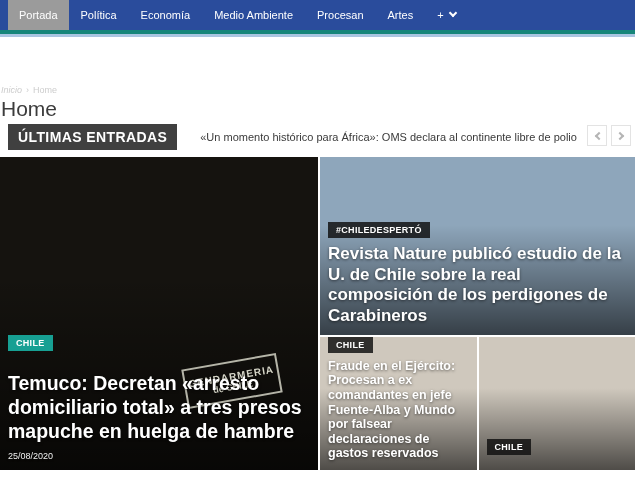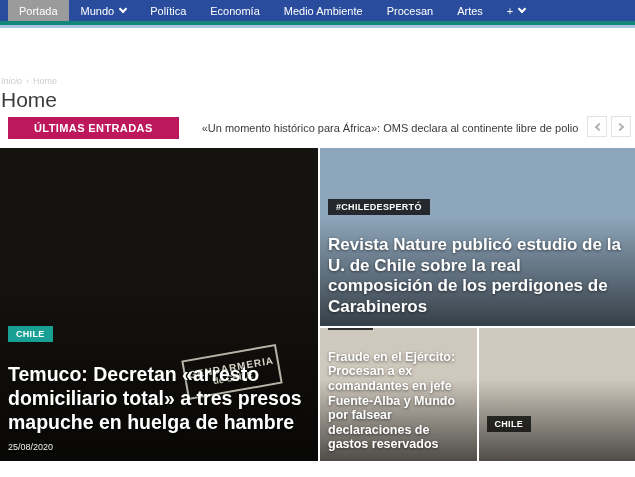--- a/index.html
+++ b/index.html
@@ -1,39 +1,39 @@
 <!DOCTYPE html>
 <html><head>
 <meta charset="utf-8">
 <style>
   * { margin:0; padding:0; box-sizing:border-box; }
   html,body { width:635px; height:477px; background:#fff; overflow:hidden;
               font-family:"Liberation Sans", sans-serif; }
 
   
-  .navbar { height:21px; background:#2a4c9c; display:flex; align-items:stretch; }
+  .navbar { height:30px; background:#2a4c9c; display:flex; align-items:stretch; }
   .nav-item { display:flex; align-items:center; color:#fff; font-size:11px;
               padding:0 12px; text-decoration:none; cursor:pointer; white-space:nowrap; }
   .nav-item.active { background:#9b9b9b; margin-left:8px; padding:0 11px; }
   .chev { width:6px; height:6px; border-right:2px solid #fff; border-bottom:2px solid #fff;
           transform:rotate(45deg); display:inline-block; margin-left:6px; margin-top:-4px; }
   .strip-teal { height:4px; background:#168579; }
   .strip-blue { height:3px; background:#a9c4e0; }
   .header-space { height:48px; background:#fff; }
 
   
   .breadcrumb { font-size:9px; color:#cdcdcd; margin:0 0 2px 1px; }
   .breadcrumb a { color:#cdcdcd; text-decoration:none;font-style:italic; }
   .breadcrumb .sep { margin:0 4px; }
   .page-title { font-size:21px; color:#3c3c3c; font-weight:400; margin:0 0 5px 1px; }
 
   
   .ticker { position:relative; display:flex; align-items:center; height:22px; margin:2px 0 9px 8px; }
-  .badge-blue { background:#be185d; color:#fff; font-size:11px; font-weight:bold;
-                letter-spacing:.4px; padding:5px 26px; flex:0 0 auto; }
+  .badge-blue { background:#404040; color:#fff; font-size:14px; font-weight:bold;
+                letter-spacing:.4px; padding:5px 10px; flex:0 0 auto; }
   .ticker-text { font-size:11px; color:#3a3a3a; margin-left:23px; text-decoration:none; }
   .ticker-nav { position:absolute; right:4px; top:-1px; display:flex; gap:4px; }
   .ticker-btn { width:20px; height:21px; background:#fff; border:1px solid #e3e3e3;
                 display:flex; align-items:center; justify-content:center; cursor:pointer; }
   .chev-g { width:6px; height:6px; border-right:2px solid #b5b5b5; border-bottom:2px solid #b5b5b5;
             display:inline-block; }
   .chev-l { transform:rotate(135deg); margin-left:3px; }
   .chev-r { transform:rotate(-45deg); margin-right:3px; }
 
   
@@ -46,21 +46,21 @@
   .card-sm { flex:1; background:#cfc8bd; }
 
   .photo, .photo div { position:absolute; }
   .shade { position:absolute; left:0; right:0; bottom:0; height:62%;
            background:linear-gradient(rgba(0,0,0,0), rgba(0,0,0,.62)); }
 
   .caption { position:absolute; left:0; bottom:0; padding:0 10px 9px 8px; z-index:3; }
   .badge-teal { display:inline-block; background:#17a093; color:#fff; font-size:9px;
                 font-weight:bold; letter-spacing:.3px; padding:3px 8px; margin-bottom:6px; }
   .badge-dark { display:inline-block; background:rgba(16,16,16,.83); color:#fff; font-size:9px;
-                font-weight:bold; letter-spacing:.3px; padding:3px 8px; margin-bottom:20px; }
+                font-weight:bold; letter-spacing:.3px; padding:3px 8px; margin-bottom:6px; }
   .card-title { color:#fff; font-weight:bold; text-shadow:0 1px 3px rgba(0,0,0,.55);
                 text-decoration:none; display:block; }
   .t-xl { font-size:19.5px; line-height:1.23; width:300px;margin-top:15px; }
   .t-lg { font-size:17px; line-height:1.2; width:300px; }
   .t-sm { font-size:12.5px; line-height:1.17; width:142px; }
   .card-date { color:#f0f0f0; font-size:9px; margin-top:7px; text-shadow:0 1px 2px rgba(0,0,0,.6); }
 
   
   .f-doorL { left:0; top:0; width:47%; height:100%;
              background:linear-gradient(100deg,#221c14,#2d261c 55%,#1a1510); }
@@ -107,24 +107,20 @@
   .b-hair { left:18%; top:-6%; width:62%; height:84%; background:radial-gradient(#cda468 30%,#9c7a44 75%); border-radius:46%; filter:blur(2px); }
   .b-mask { left:34%; top:28%; width:30%; height:33%; background:#9ec4e4; border-radius:45%; filter:blur(1px); }
   .b-coat { left:6%; bottom:-4%; width:88%; height:32%; background:#191715; border-radius:40% 40% 0 0; }
   .b-green{ left:4%; bottom:0; width:14%; height:26%; background:#4a7a3a; filter:blur(2px); }
 </style>
 </head>
 <body>
 
 <nav class="navbar">
   <a class="nav-item active">Portada</a>
-  <a class="nav-item">
-    <span>Mundo</span>
-    <span class="chev"></span>
-  </a>
   <a class="nav-item">Política</a>
   <a class="nav-item">Economía</a>
   <a class="nav-item">Medio Ambiente</a>
   <a class="nav-item">Procesan</a>
   <a class="nav-item">Artes</a>
   <a class="nav-item">
     <span>+</span>
     <span class="chev"></span>
   </a>
 </nav>

